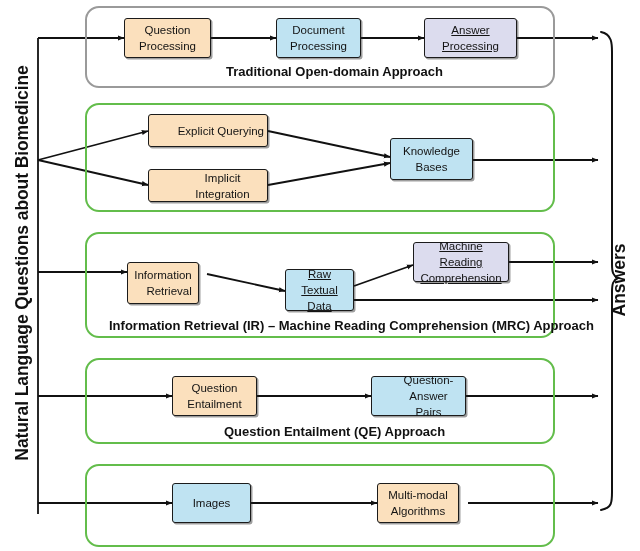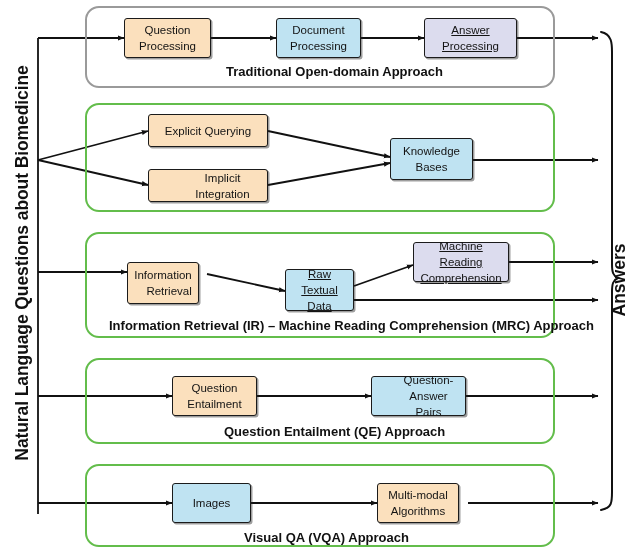--- a/index.html
+++ b/index.html
@@ -109,21 +109,21 @@
   </div>
   <div class="node n-blue" style="left:276px;top:18px;width:85px;height:40px;">
     <span>Document<br>Processing</span>
   </div>
   <div class="node n-purple" style="left:424px;top:18px;width:93px;height:40px;">
     <span>Answer<br>Processing</span>
   </div>
 
   <div class="group green" style="left:85px;top:103px;width:470px;height:109px;"></div>
 
-  <div class="node n-orange" style="left:148px;top:114px;width:120px;height:33px;">
+  <div class="node n-orange" style="left:148px;top:114px;width:120px;height:33px;justify-content:flex-end;">
     <span>Explicit Querying</span>
   </div>
   <div class="node n-orange" style="left:148px;top:169px;width:120px;height:33px;padding-left:32px;">
     <span>Implicit Integration</span>
   </div>
   <div class="node n-blue" style="left:390px;top:138px;width:83px;height:42px;">
     <span>Knowledge<br>Bases</span>
   </div>
 
   <div class="group green" style="left:85px;top:232px;width:470px;height:106px;"></div>
@@ -143,21 +143,20 @@
   <div class="glabel" style="left:224px;top:424px;">Question Entailment (QE) Approach</div>
 
   <div class="node n-orange" style="left:172px;top:376px;width:85px;height:40px;">
     <span>Question<br>Entailment</span>
   </div>
   <div class="node n-blue" style="left:371px;top:376px;width:95px;height:40px;padding-left:23px;">
     <span>Question-<br>Answer Pairs</span>
   </div>
 
   <div class="group green" style="left:85px;top:464px;width:470px;height:83px;"></div>
-  <div class="glabel" style="left:244px;top:530px;">Visual QA (VQA) Approach</div>
 
   <div class="node n-blue" style="left:172px;top:483px;width:79px;height:40px;">
     <span>Images</span>
   </div>
   <div class="node n-orange" style="left:377px;top:483px;width:82px;height:40px;">
     <span>Multi-modal<br>Algorithms</span>
   </div>
 
 </div>
 

